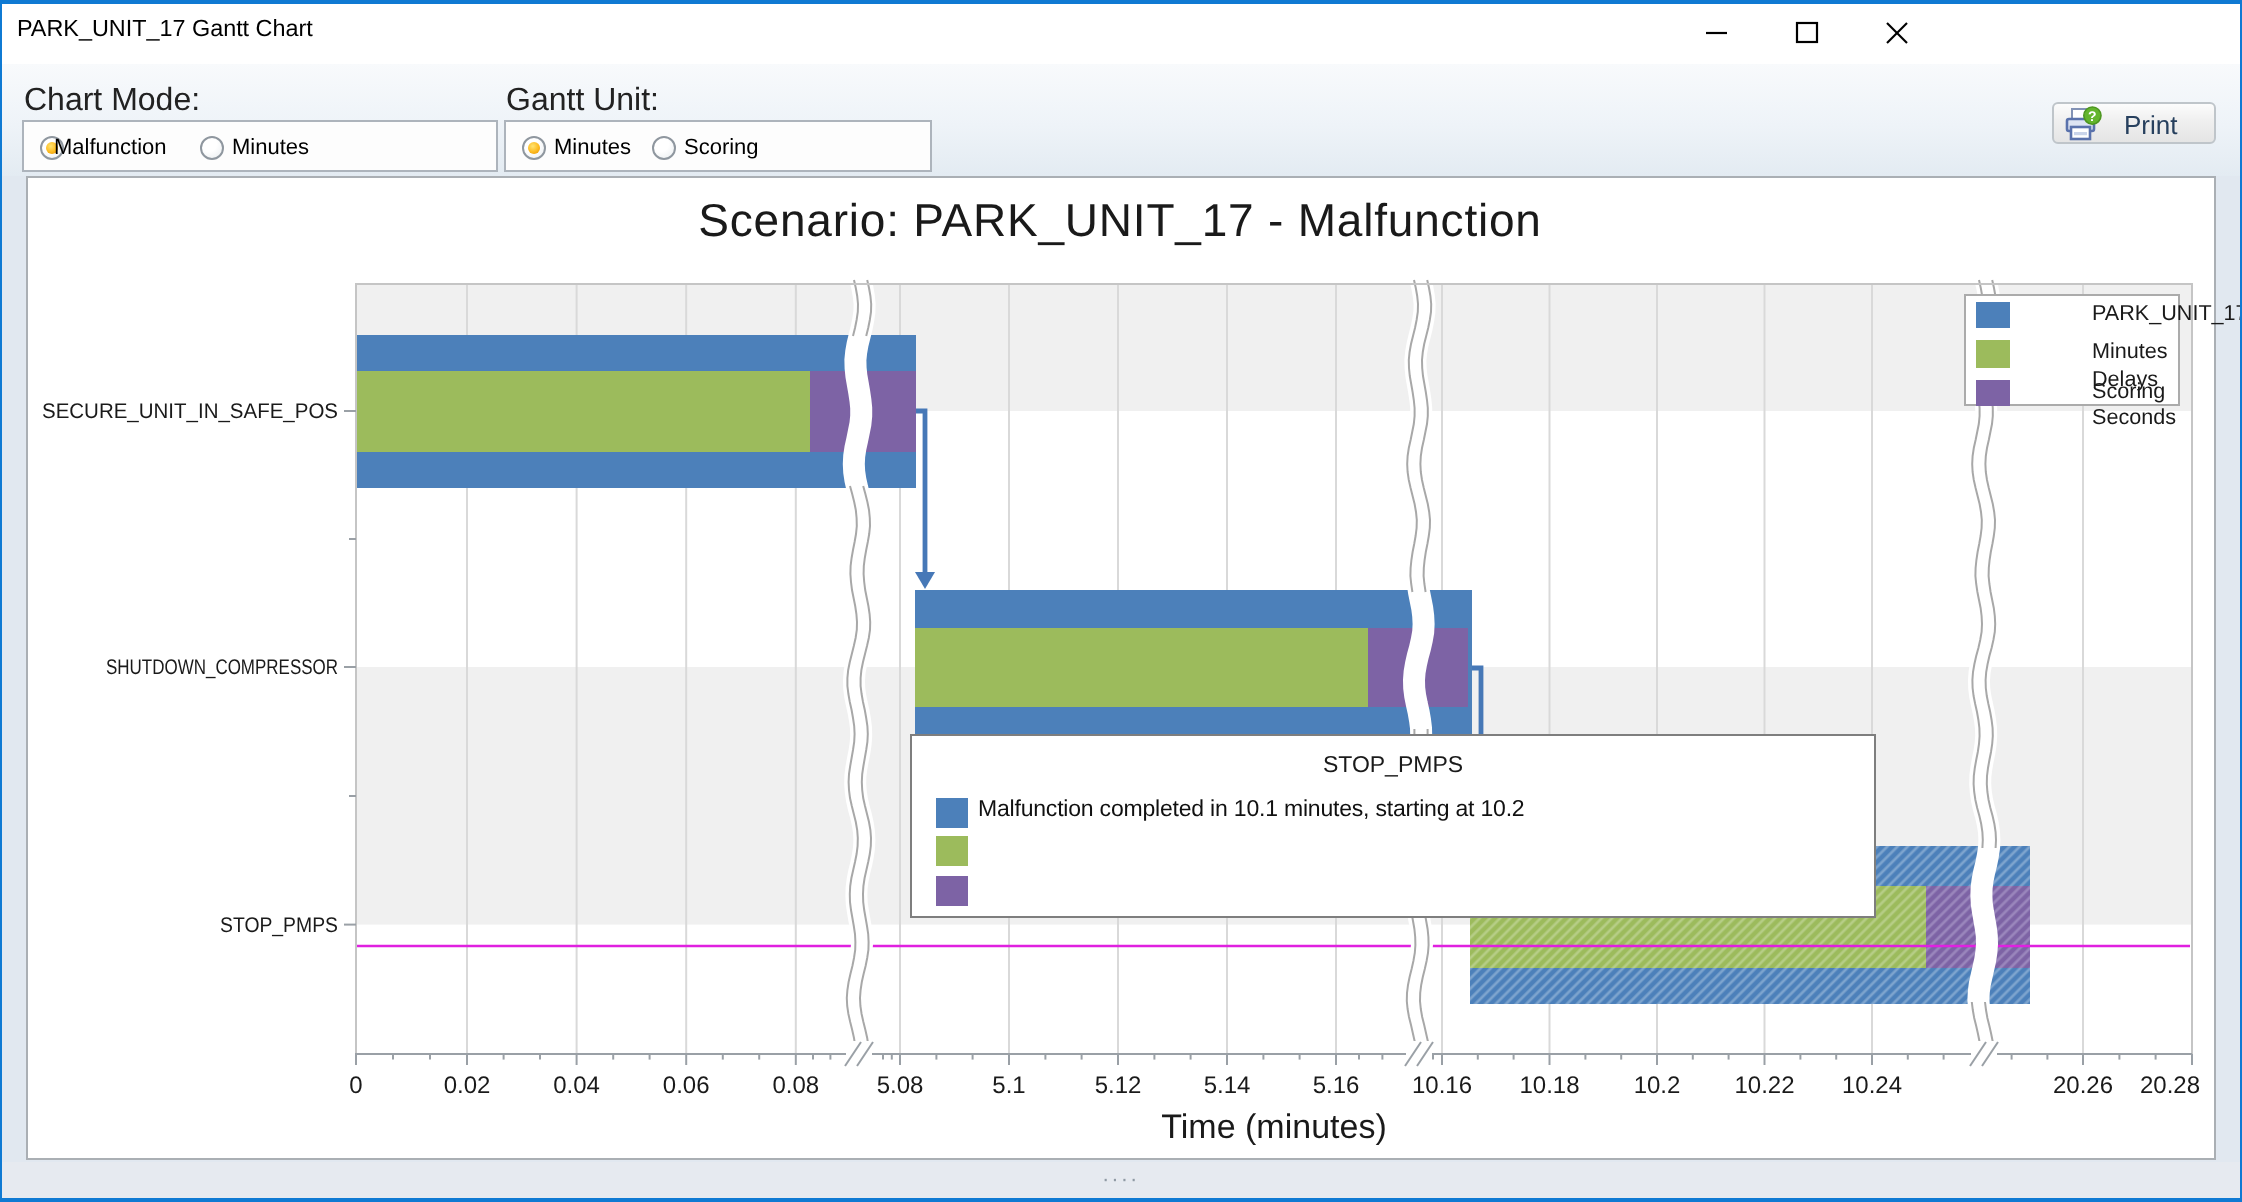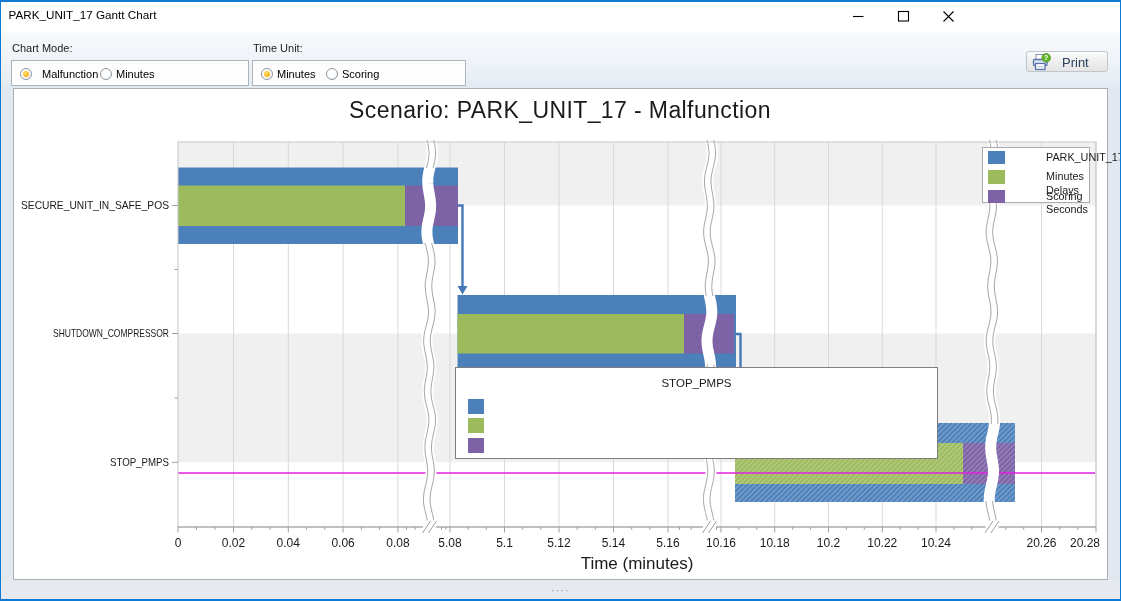--- a/index.html
+++ b/index.html
@@ -1,21 +1,21 @@
 <!DOCTYPE html>
 <html><head><meta charset="utf-8"><style>
 * { margin:0; padding:0; box-sizing:border-box; }
 html,body { width:1121px; height:601px; overflow:hidden; }
 body { font-family:"Liberation Sans", sans-serif; position:relative; background:#fff; }
 .frame { position:absolute; inset:0; border:1px solid #0f7ad3; border-top:2px solid #0f7ad3; border-bottom:2px solid #0f7ad3; z-index:20; pointer-events:none; }
 .titlebar { position:absolute; left:1px; top:2px; width:971px; height:30px; background:#ffffff; z-index:10; }
 .titlebar .t { position:absolute; left:7.5px; top:6px; font-size:11.7px; color:#000; }
 .toolbar { position:absolute; left:1px; top:32px; width:1119px; height:56px;
   background:linear-gradient(180deg,#f8fafc 0%,#eef3f8 55%,#e3ebf2 100%); z-index:5; }
-.lbl { position:absolute; font-size:11px; color:#222; }
+.lbl { position:absolute; font-size:16px; color:#222; }
 .gbox { position:absolute; background:#fdfdfd; border:1px solid #adb4bc; }
 .radio { position:absolute; width:12px; height:12px; border-radius:50%;
   border:1px solid #8f979f; background:radial-gradient(circle at 35% 30%, #ffffff 40%, #e8ecef 100%); }
 .rdot { position:absolute; left:2px; top:2px; width:6px; height:6px; border-radius:50%;
   background:radial-gradient(circle at 40% 35%, #ffe06a 5%, #fdba1f 55%, #e08e00 100%); }
 .rlbl { position:absolute; font-size:11px; color:#000; }
 .printbtn { position:absolute; left:1026px; top:51px; width:81.5px; height:21px;
   background:linear-gradient(180deg,#fcfcfc,#efefef 45%,#e5e5e5); border:1px solid #bfc5ca; border-radius:3px; z-index:6; }
 .printbtn .ic { position:absolute; left:5px; top:1px; }
 .printbtn .tx { position:absolute; left:35px; top:3px; font-size:13px; color:#27405e; }
@@ -38,26 +38,26 @@
     <svg width="150" height="30" viewBox="0 0 150 30" style="position:absolute;right:0px;top:2px">
 <line x1="31" y1="12.5" x2="41.5" y2="12.5" stroke="#000" stroke-width="1.1"></line>
 <rect x="76.5" y="7.5" width="10" height="9.5" fill="none" stroke="#000" stroke-width="1.1"></rect>
 <line x1="121.5" y1="7.5" x2="131.5" y2="17.5" stroke="#000" stroke-width="1.1"></line>
 <line x1="131.5" y1="7.5" x2="121.5" y2="17.5" stroke="#000" stroke-width="1.1"></line>
 </svg>
   </div>
 <div class="toolbar">
   <div class="lbl" style="left:11px;top:10px">Chart Mode:</div>
   <div class="gbox" style="left:10px;top:28px;width:238px;height:26px"></div>
-  <div class="lbl" style="left:252px;top:10px">Time Unit:</div>
+  <div class="lbl" style="left:252px;top:10px">Gantt Unit:</div>
   <div class="gbox" style="left:251px;top:28px;width:214px;height:26px"></div>
 <span class="radio" style="left:18.5px;top:35.5px">
       <span class="rdot"></span>
     </span>
-    <span class="rlbl" style="left:41px;top:36px">Malfunction</span>
+    <span class="rlbl" style="left:26px;top:36px">Malfunction</span>
 <span class="radio" style="left:99px;top:35.5px"></span>
     <span class="rlbl" style="left:115px;top:36px">Minutes</span>
 <span class="radio" style="left:259.5px;top:35.5px">
       <span class="rdot"></span>
     </span>
     <span class="rlbl" style="left:276px;top:36px">Minutes</span>
 <span class="radio" style="left:324.5px;top:35.5px"></span>
     <span class="rlbl" style="left:341px;top:36px">Scoring</span>
 </div>
 <div class="printbtn">
@@ -233,19 +233,20 @@
   <div class="sw" style="top:2.5px;background:#4c80ba"></div>
     <div class="lt" style="top:2.5px">PARK_UNIT_17</div>
   <div class="sw" style="top:22px;background:#9cbb5c"></div>
     <div class="lt" style="top:22px">Minutes Delays</div>
   <div class="sw" style="top:41.5px;background:#7d63a5"></div>
     <div class="lt" style="top:41.5px">Scoring Seconds</div>
 </div>
 <div class="tooltip">
   <div class="tt">STOP_PMPS</div>
   <div class="sw" style="top:31px;background:#4c80ba"></div>
+    <div class="tx" style="top:31.5px">Malfunction completed in 10.1 minutes, starting at 10.2</div>
   <div class="sw" style="top:50.5px;background:#9cbb5c"></div>
   <div class="sw" style="top:70px;background:#7d63a5"></div>
 </div>
 <div class="grip">
     <span class="dots">····</span>
   </div>
 <div class="frame"></div>
 
 </body></html>

